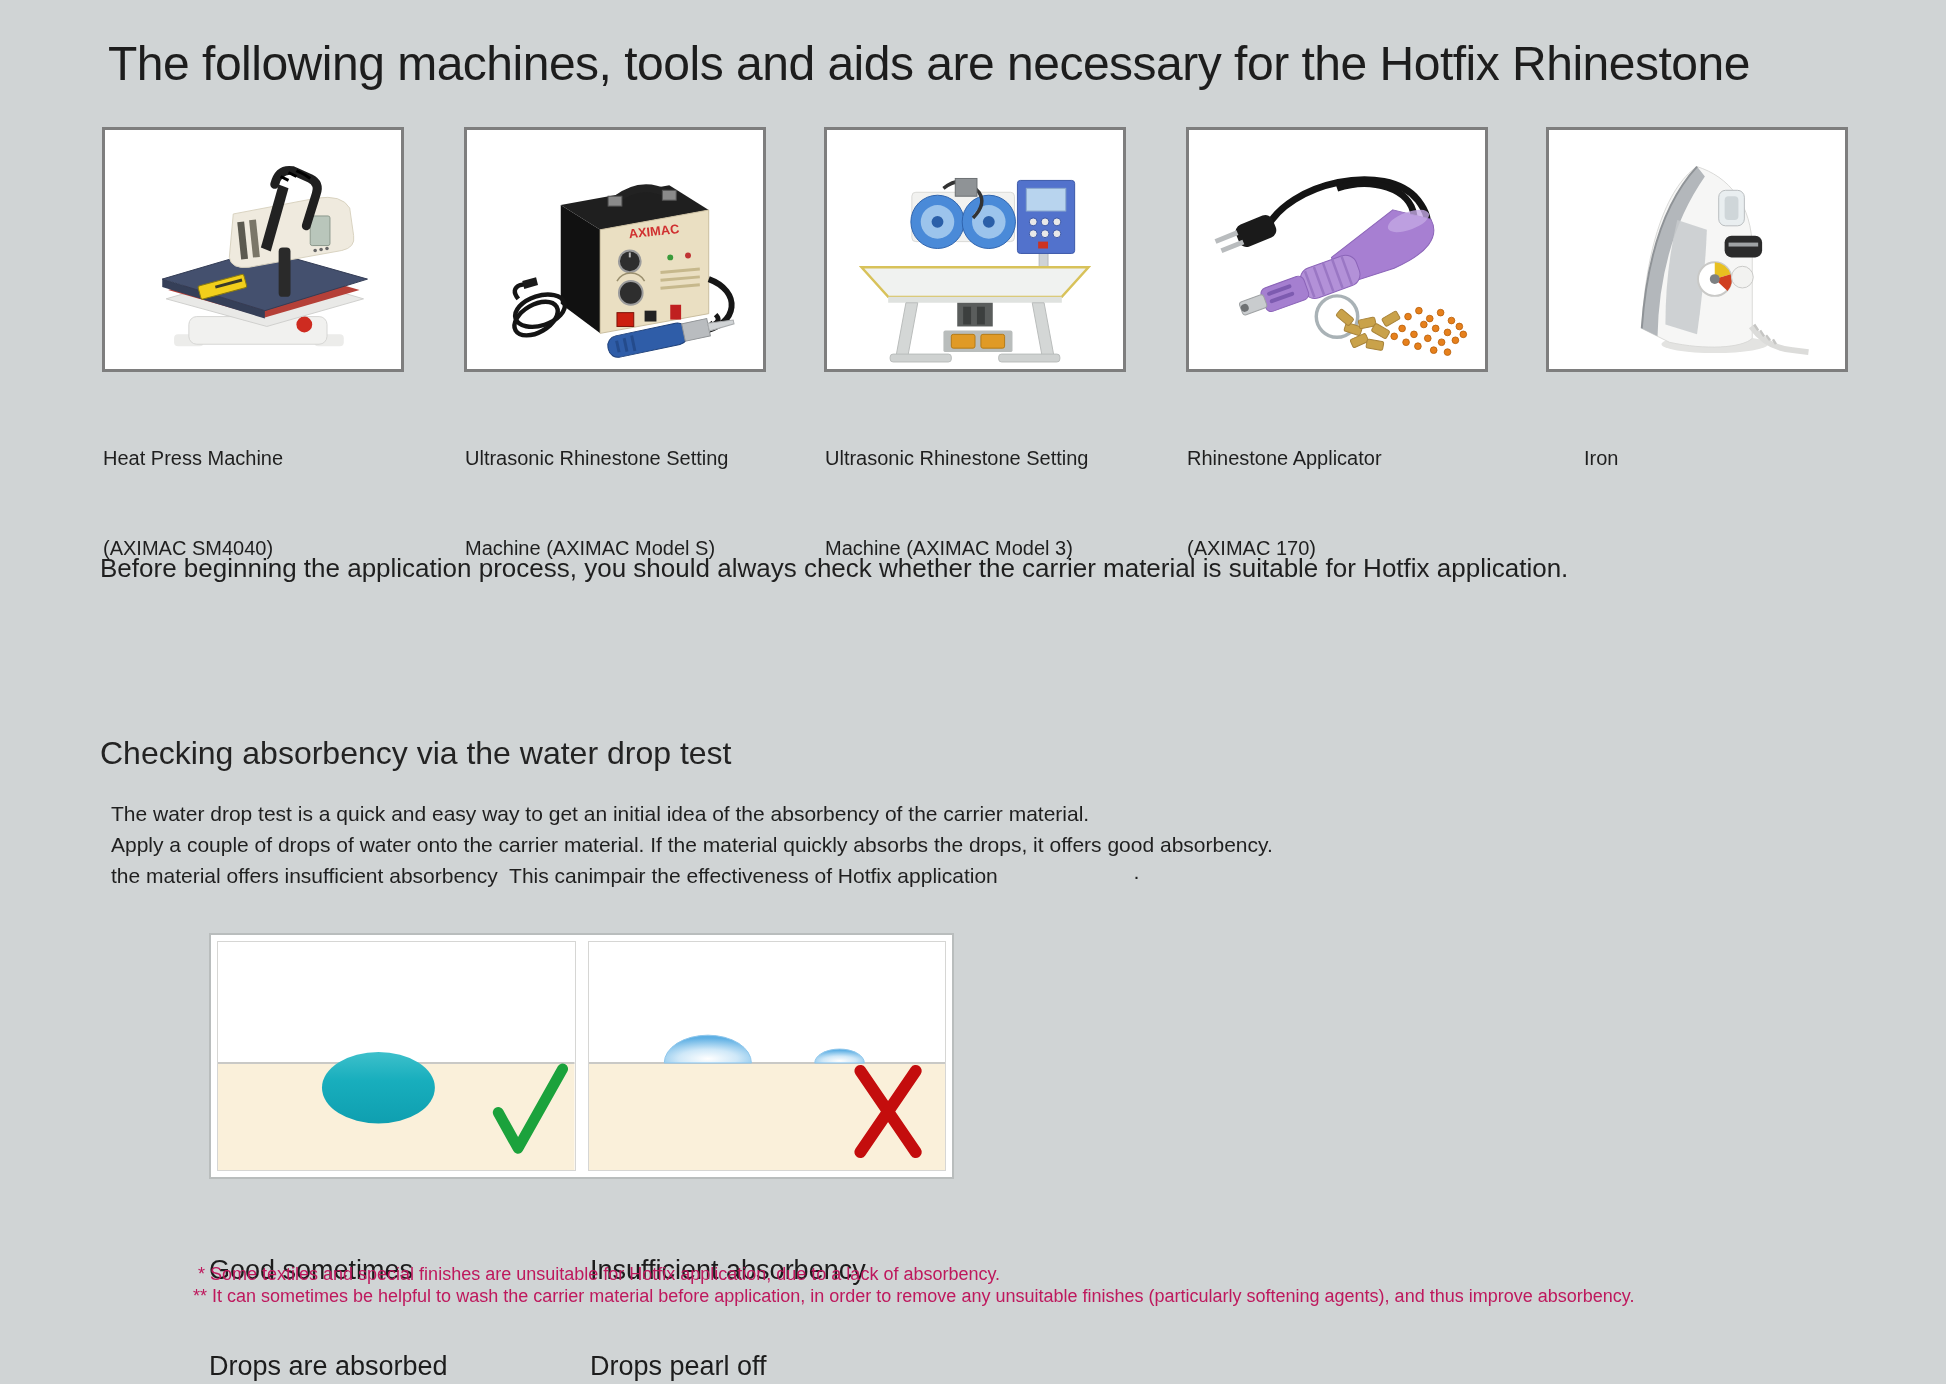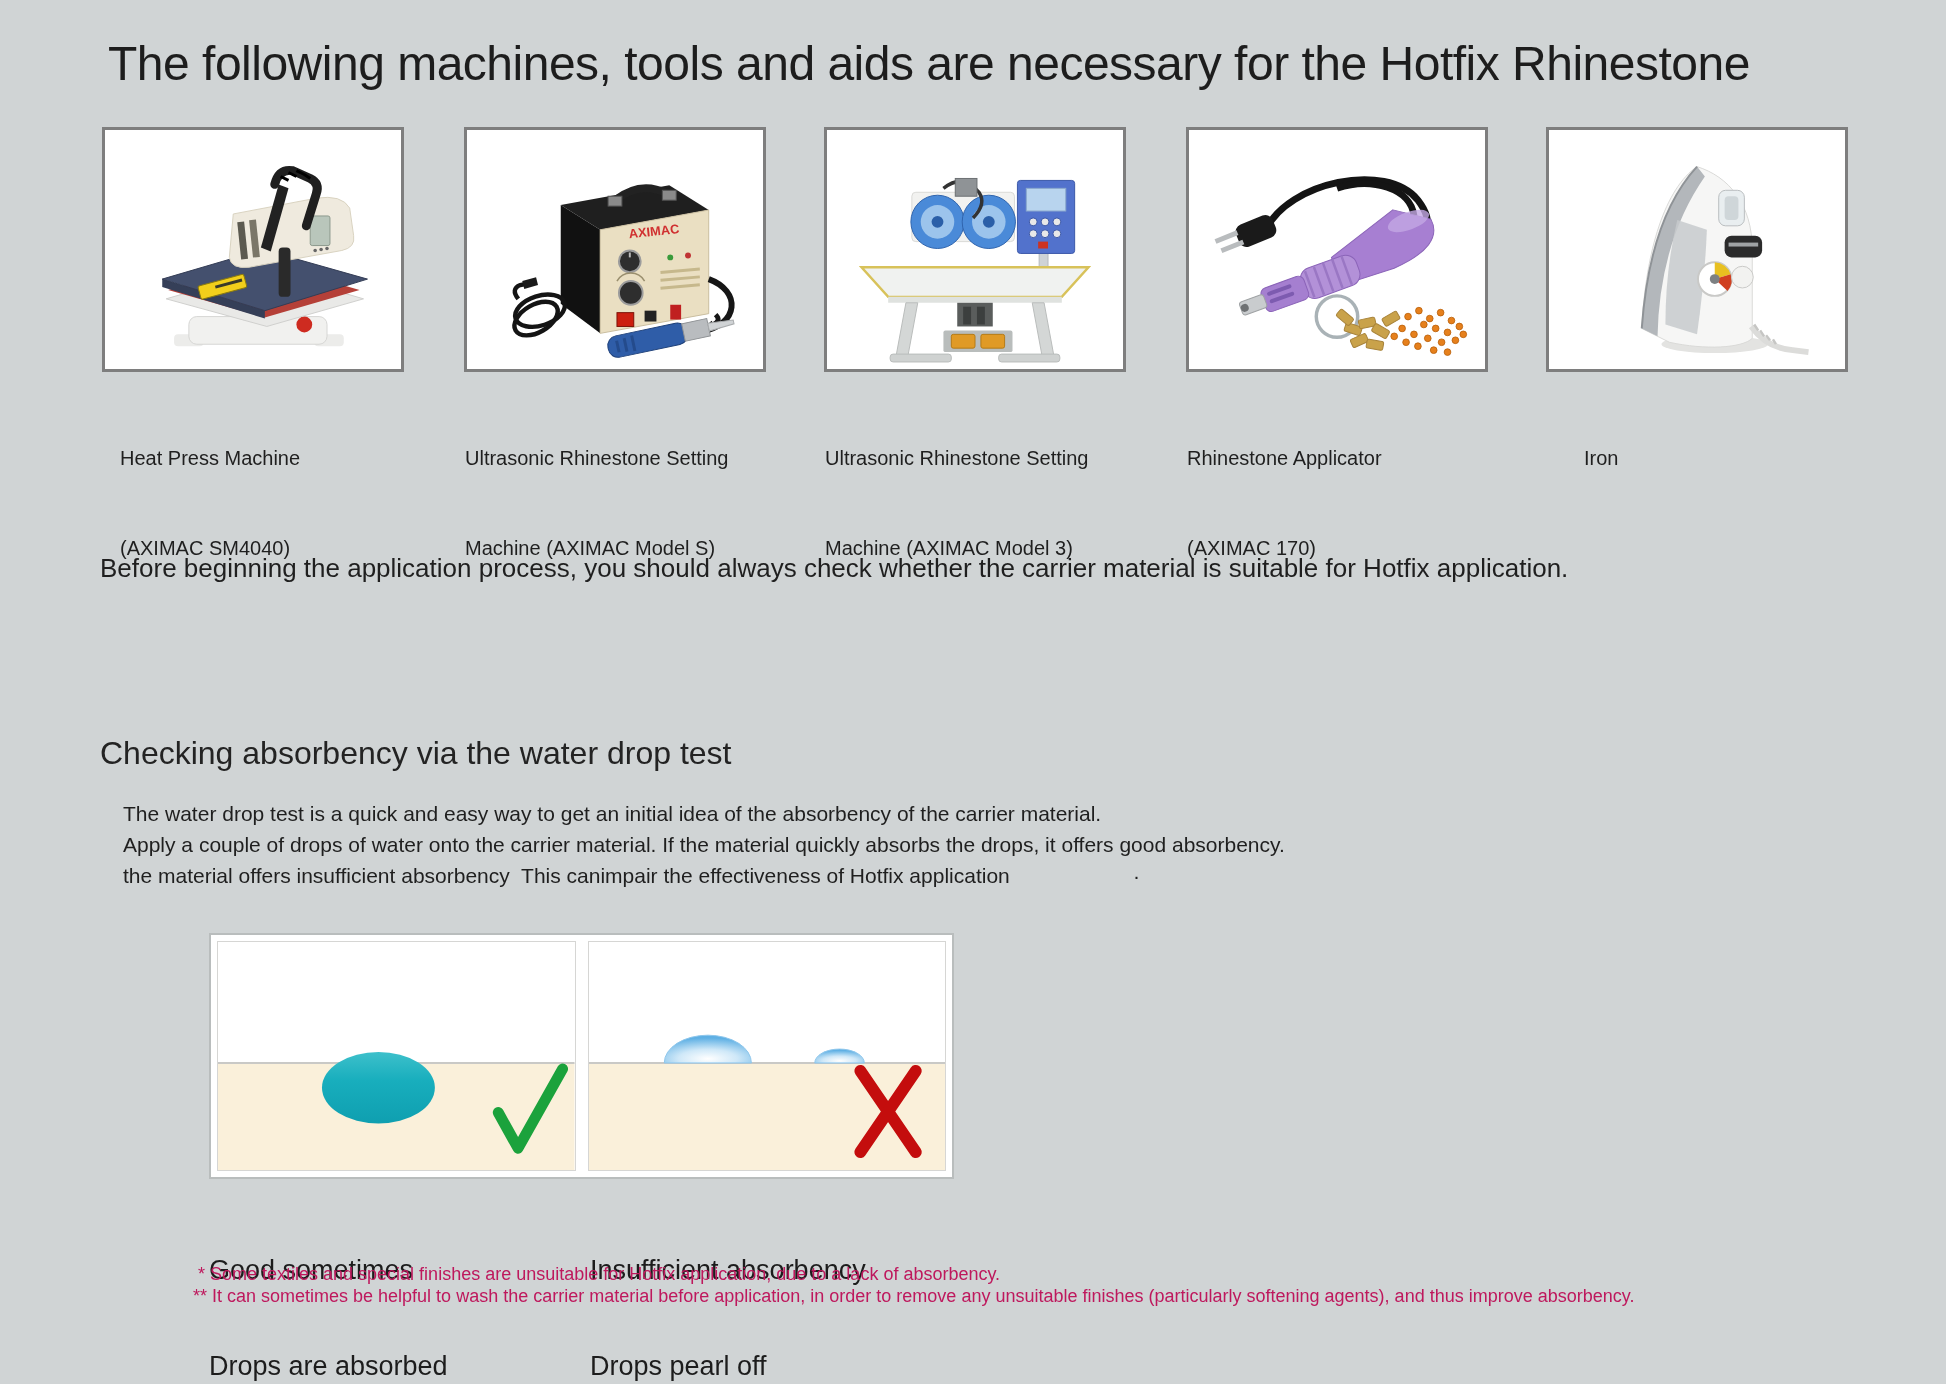--- a/index.html
+++ b/index.html
@@ -12,21 +12,21 @@
   .abs{position:absolute;}
   .page-title{left:100px; top:36px; font-size:48px; letter-spacing:-0.5px; color:#1d1d1d; white-space:pre;margin-left:8px;}
   .product-row .box{
     position:absolute; top:127px; width:302px; height:245px;
     background:#ffffff; border:3px solid #7e7e7e; box-sizing:border-box;
   }
   .box svg{display:block; width:100%; height:100%;}
   .caption{position:absolute; top:383px; width:300px; font-size:20px; line-height:30px; white-space:pre;}
   .intro{left:100px; top:553px; font-size:26px; white-space:pre;}
   .h2{left:100px; top:735px; font-size:32px; color:#232323; white-space:pre;text-align:right;}
-  .body-copy{left:111px; top:798px; font-size:21px; line-height:31px;margin-left:12px;}
+  .body-copy{left:111px; top:798px; font-size:21px; line-height:31px;}
   .body-copy div{white-space:pre;}
   .stray-dot{left:1133px; top:860px; font-size:21px; line-height:31px;}
   .diagram{
     left:209px; top:933px; width:745px; height:246px;
     background:#ffffff; border:2px solid #b9bdbd; box-sizing:border-box;
     display:flex; gap:12px; padding:6px;
   }
   .panel{flex:1; border:1px solid #d6d6d4; position:relative; overflow:hidden; background:#fff;}
   .panel svg{display:block; width:100%; height:100%;}
   .dlabel{position:absolute; top:1190px; font-size:27px; line-height:32px; white-space:pre; color:#1c1c1c;}
@@ -222,21 +222,21 @@
         <path d="M168,133 A17,17 0 0 1 184,145 L168,150 Z" fill="#e8c020"></path>
         <path d="M184,145 A17,17 0 0 1 181,162 L168,150 Z" fill="#d04020"></path>
         <circle cx="168" cy="150" r="5" fill="#7d8082"></circle>
         <circle cx="196" cy="148" r="11" fill="#f2f2f0" stroke="#c9c9c7"></circle>
         <path d="M205,198 q16,22 42,24 l16,2" stroke="#dcdcda" stroke-width="6" fill="none"></path>
         <path d="M208,196 l4,6 M214,202 l4,6 M220,207 l4,5 M227,211 l3,5" stroke="#c6c6c4" stroke-width="2.5"></path>
       </svg>
     </div>
   </div>
 
-  <div class="caption" style="left:120px;">
+  <div class="caption" style="left:103px;">
     <div>Heat Press Machine</div>
     <div>(AXIMAC SM4040)</div>
   </div>
   <div class="caption" style="left:465px;">
     <div>Ultrasonic Rhinestone Setting</div>
     <div>Machine (AXIMAC Model S)</div>
   </div>
   <div class="caption" style="left:825px;">
     <div>Ultrasonic Rhinestone Setting</div>
     <div>Machine (AXIMAC Model 3)</div>

